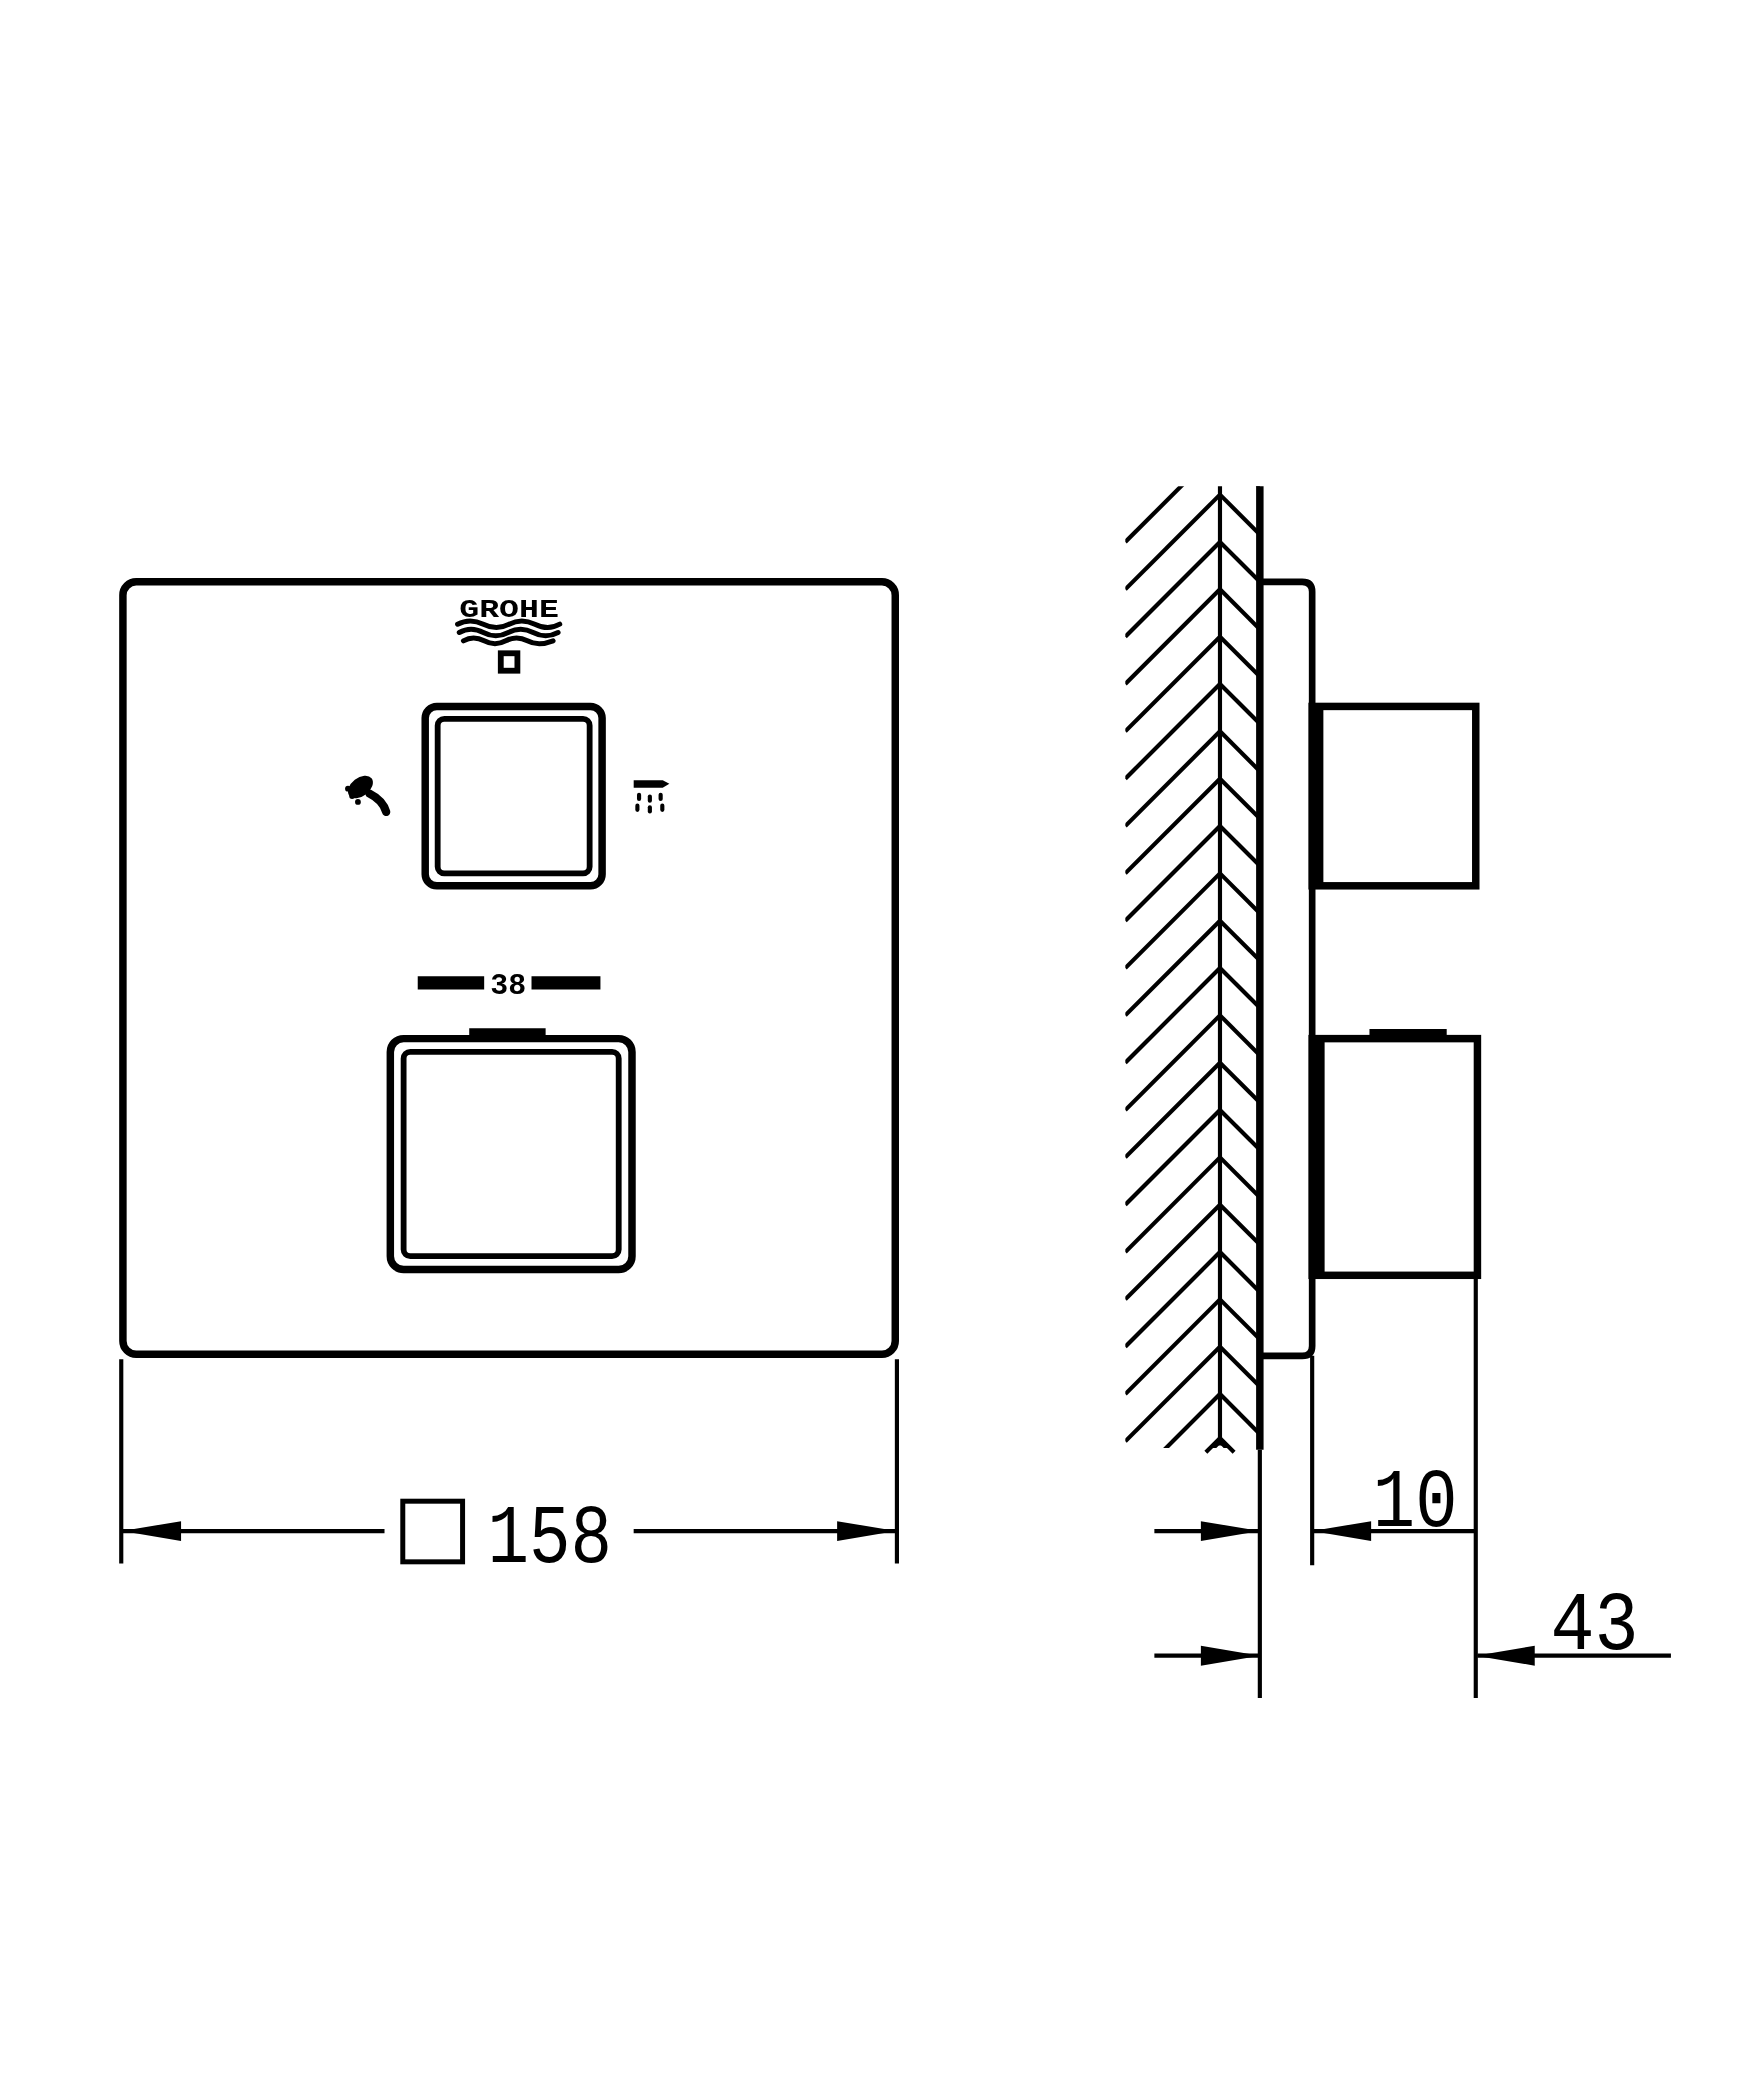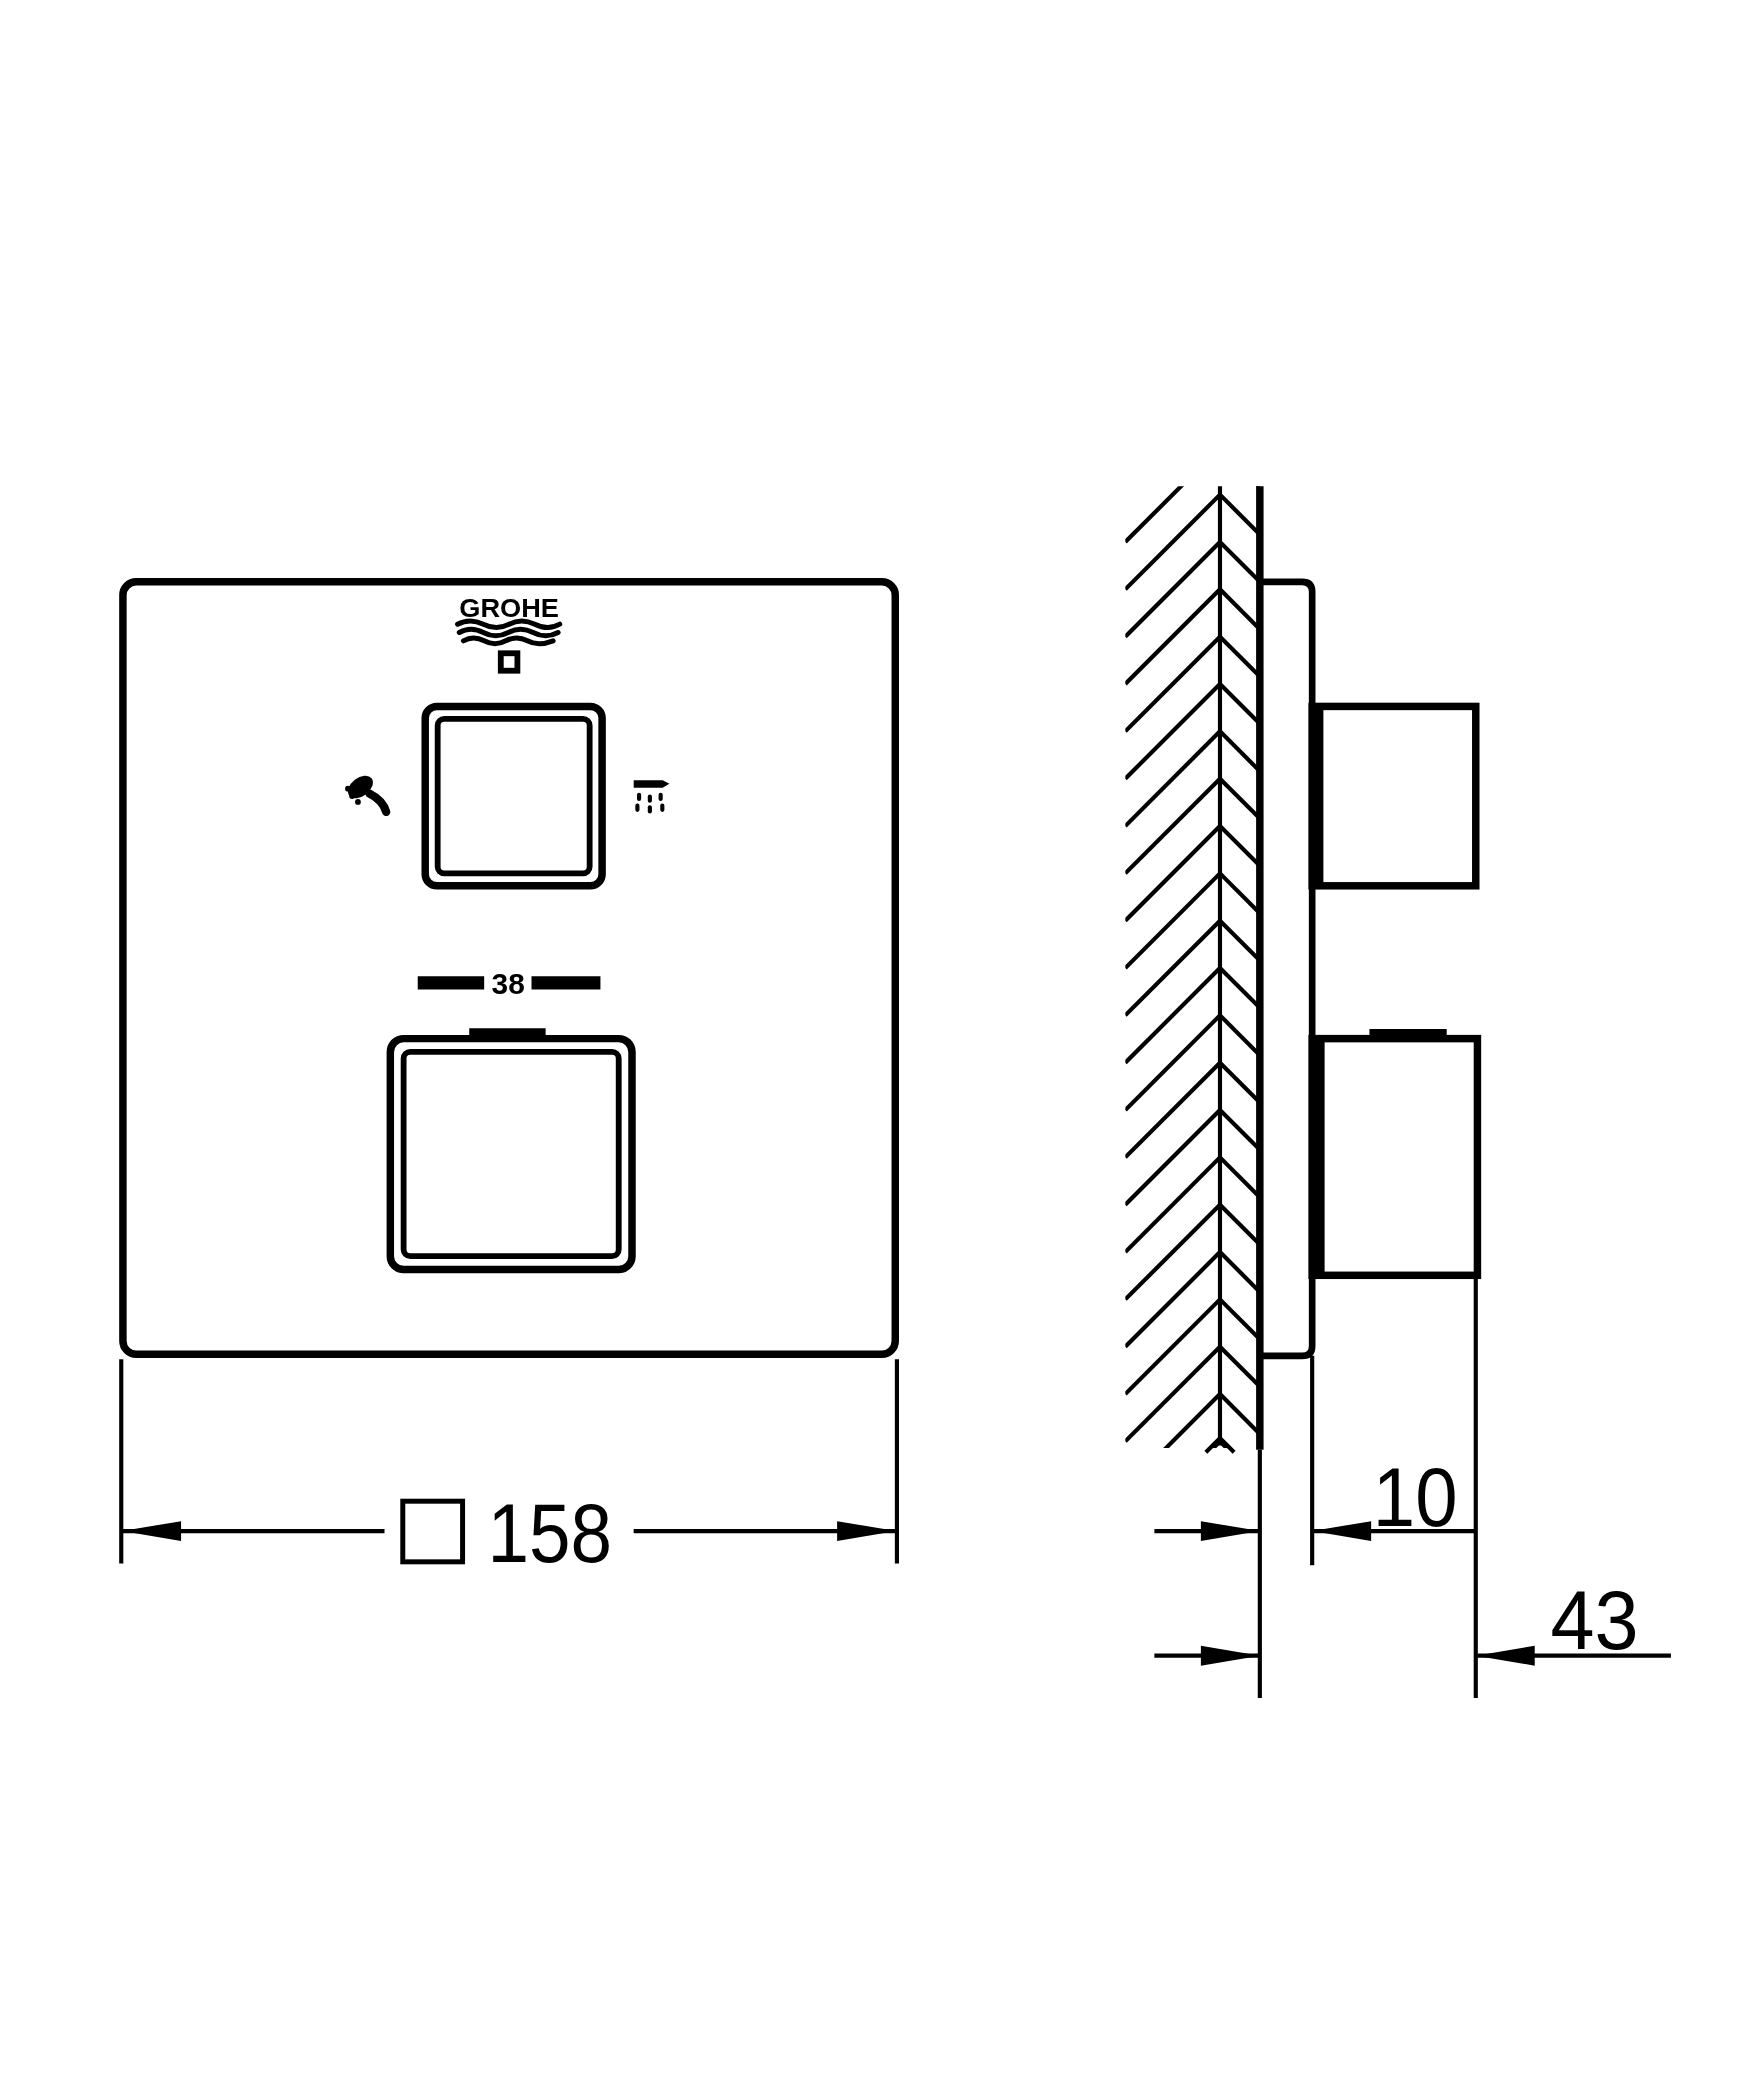--- a/index.html
+++ b/index.html
@@ -1,18 +1,18 @@
 <!DOCTYPE html>
 <html style="font-size:13.3px"><head>
 <meta charset="utf-8">
 <style>
   html,body{margin:0;padding:0;background:#ffffff;}
   .sheet{
     width:1749px;height:2098px;background:#ffffff;position:relative;
-    font-family:Liberation Sans, sans-serif;
+    font-family:Liberation Mono, monospace;
   }
   svg{display:block;width:1749px;height:2098px;}
   text{fill:#000000;}
   .dim-text{font-size:100px;letter-spacing:0;}
   .brand-text{font-weight:bold;font-size:32px;}
   .temp-text{font-weight:bold;font-size:36px;}
 </style>
 </head>
 <body>
 

